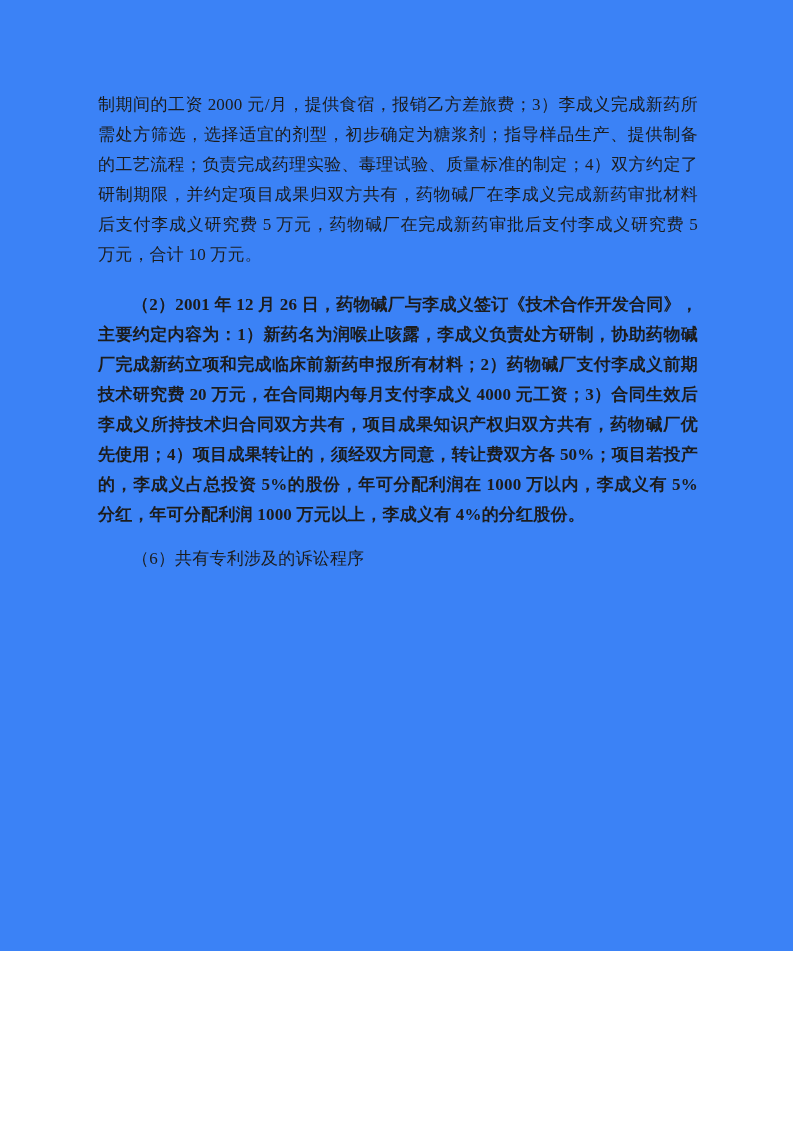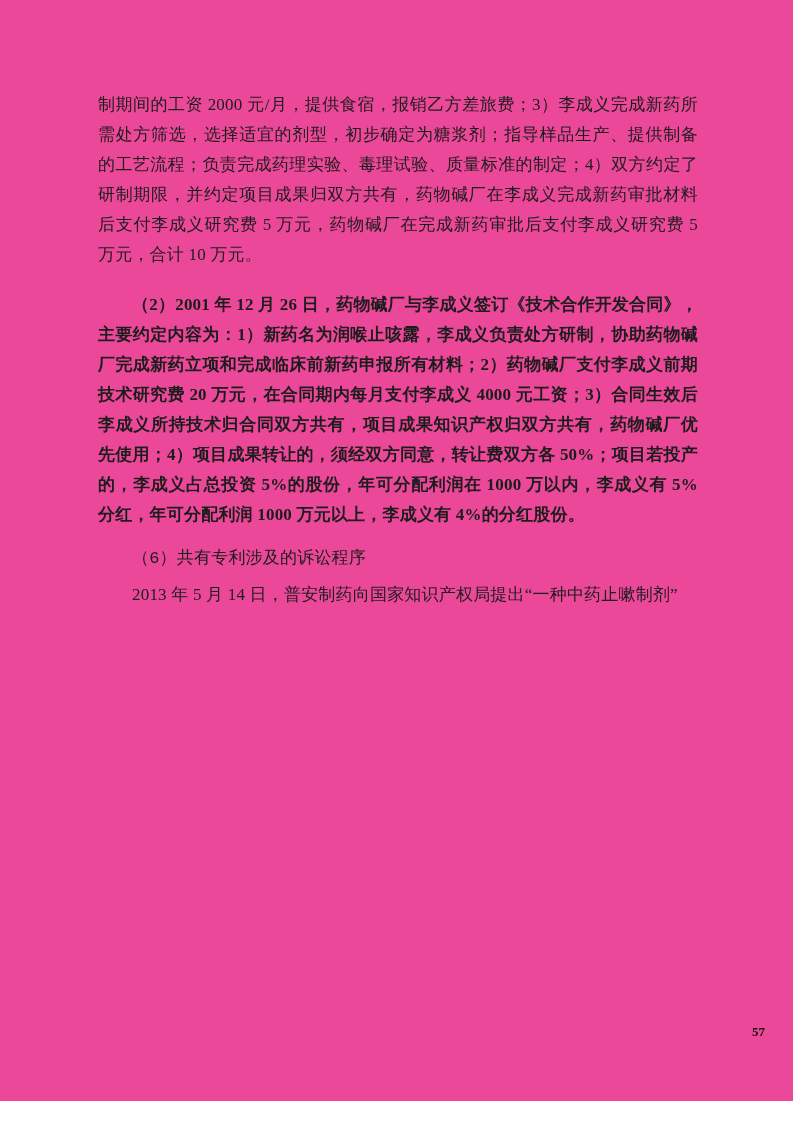--- a/index.html
+++ b/index.html
@@ -3,22 +3,22 @@
 <meta charset="utf-8">
 <style>
   html, body {
     margin: 0;
     padding: 0;
     background: #ffffff;
   }
   .page {
     position: relative;
     width: 793px;
-    height: 1101px;
-    background: #ec4899;
+    height: 951px;
+    background: #3b82f6;
     overflow: hidden;
     font-family: "Liberation Serif", "DejaVu Serif", serif;
     color: #1c1c1c;
   }
   .content {
     position: absolute;
     left: 98px;
     top: 90px;
     width: 600px;
   }
@@ -30,36 +30,35 @@
     text-justify: inter-ideograph;
     letter-spacing: 0.2px;
   }
   .content p.indent {
     text-indent: 2em;
   }
   .p2 { margin-top: 20px !important; font-weight: bold; }
   .p3 { margin-top: 20px !important; }
   .p4 { margin-top: 20px !important; }
   .p5 { margin-top: 13px !important; }
-  .p6 { margin-top: 14px !important; font-family: Liberation Mono, monospace; }
+  .p6 { margin-top: 14px !important; }
   .p7 { margin-top: 6px !important; }
   .page-number {
     position: absolute;
     top: 1024px;
     right: 28px;
     font-size: 13px;
     font-weight: bold;
     line-height: 16px;
     color: #111111;
   }
 </style>
 </head>
 <body>
 
 <div class="page">
   <div class="content">
     <p class="p1">制期间的工资 2000 元/月，提供食宿，报销乙方差旅费；3）李成义完成新药所需处方筛选，选择适宜的剂型，初步确定为糖浆剂；指导样品生产、提供制备的工艺流程；负责完成药理实验、毒理试验、质量标准的制定；4）双方约定了研制期限，并约定项目成果归双方共有，药物碱厂在李成义完成新药审批材料后支付李成义研究费 5 万元，药物碱厂在完成新药审批后支付李成义研究费 5 万元，合计 10 万元。</p>
     <p class="p2 indent">（2）2001 年 12 月 26 日，药物碱厂与李成义签订《技术合作开发合同》，主要约定内容为：1）新药名为润喉止咳露，李成义负责处方研制，协助药物碱厂完成新药立项和完成临床前新药申报所有材料；2）药物碱厂支付李成义前期技术研究费 20 万元，在合同期内每月支付李成义 4000 元工资；3）合同生效后李成义所持技术归合同双方共有，项目成果知识产权归双方共有，药物碱厂优先使用；4）项目成果转让的，须经双方同意，转让费双方各 50%；项目若投产的，李成义占总投资 5%的股份，年可分配利润在 1000 万以内，李成义有 5%分红，年可分配利润 1000 万元以上，李成义有 4%的分红股份。</p>
     <p class="p6 indent">（6）共有专利涉及的诉讼程序</p>
-    <p class="p7 indent">2013 年 5 月 14 日，普安制药向国家知识产权局提出“一种中药止嗽制剂”</p>
   </div>
   <div class="page-number">57</div>
 </div>
 
 </body></html>

